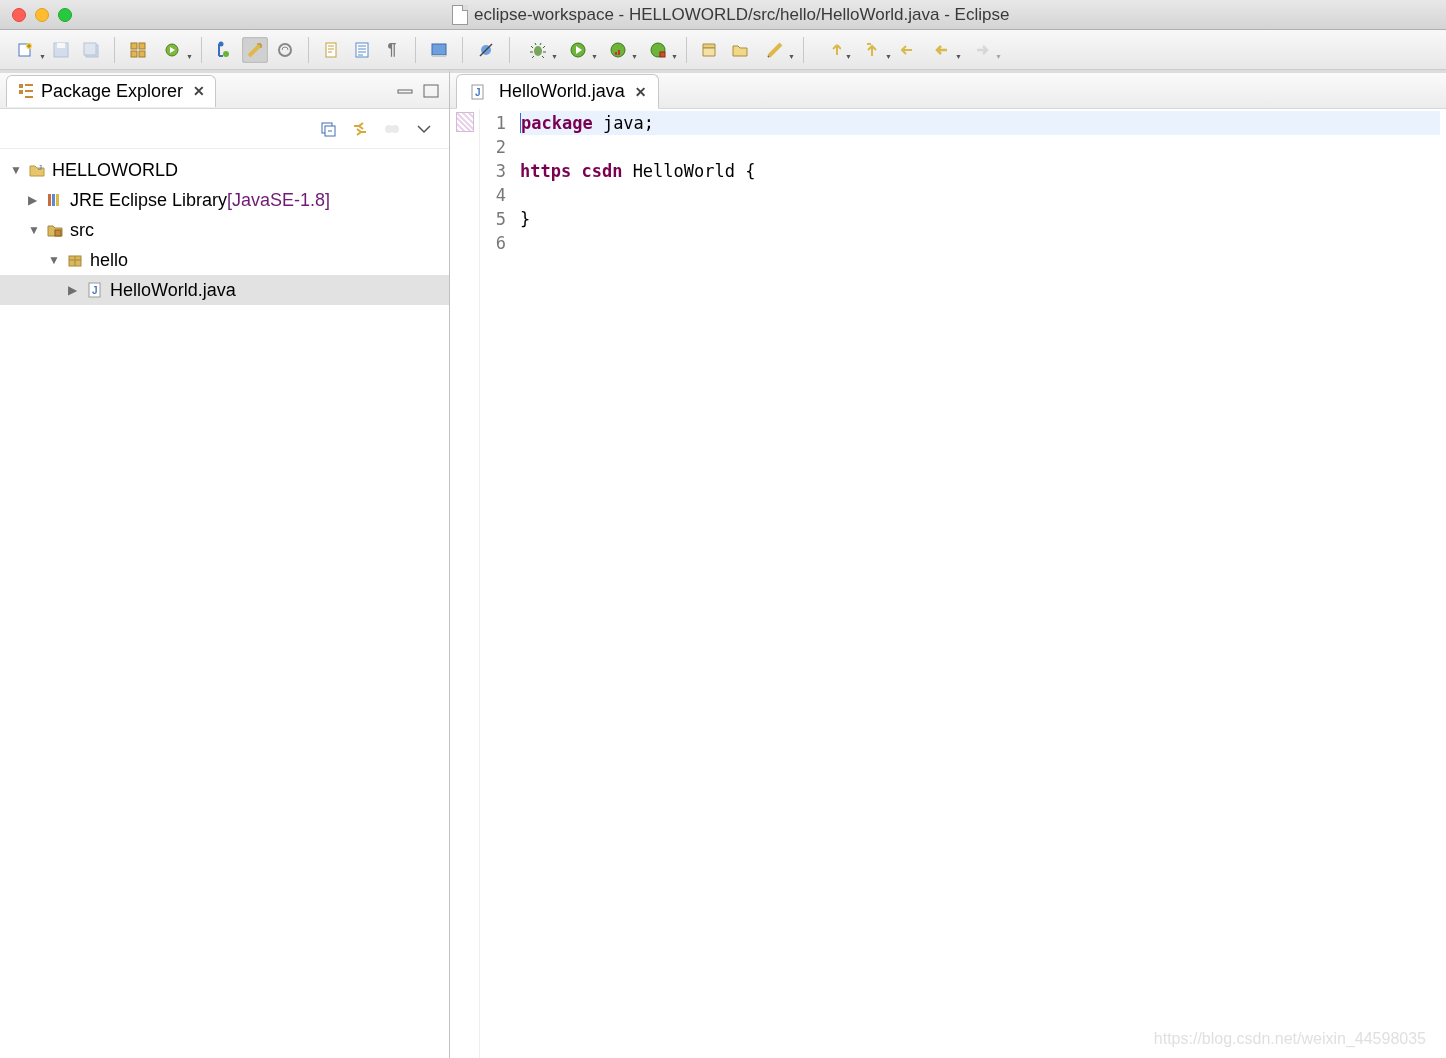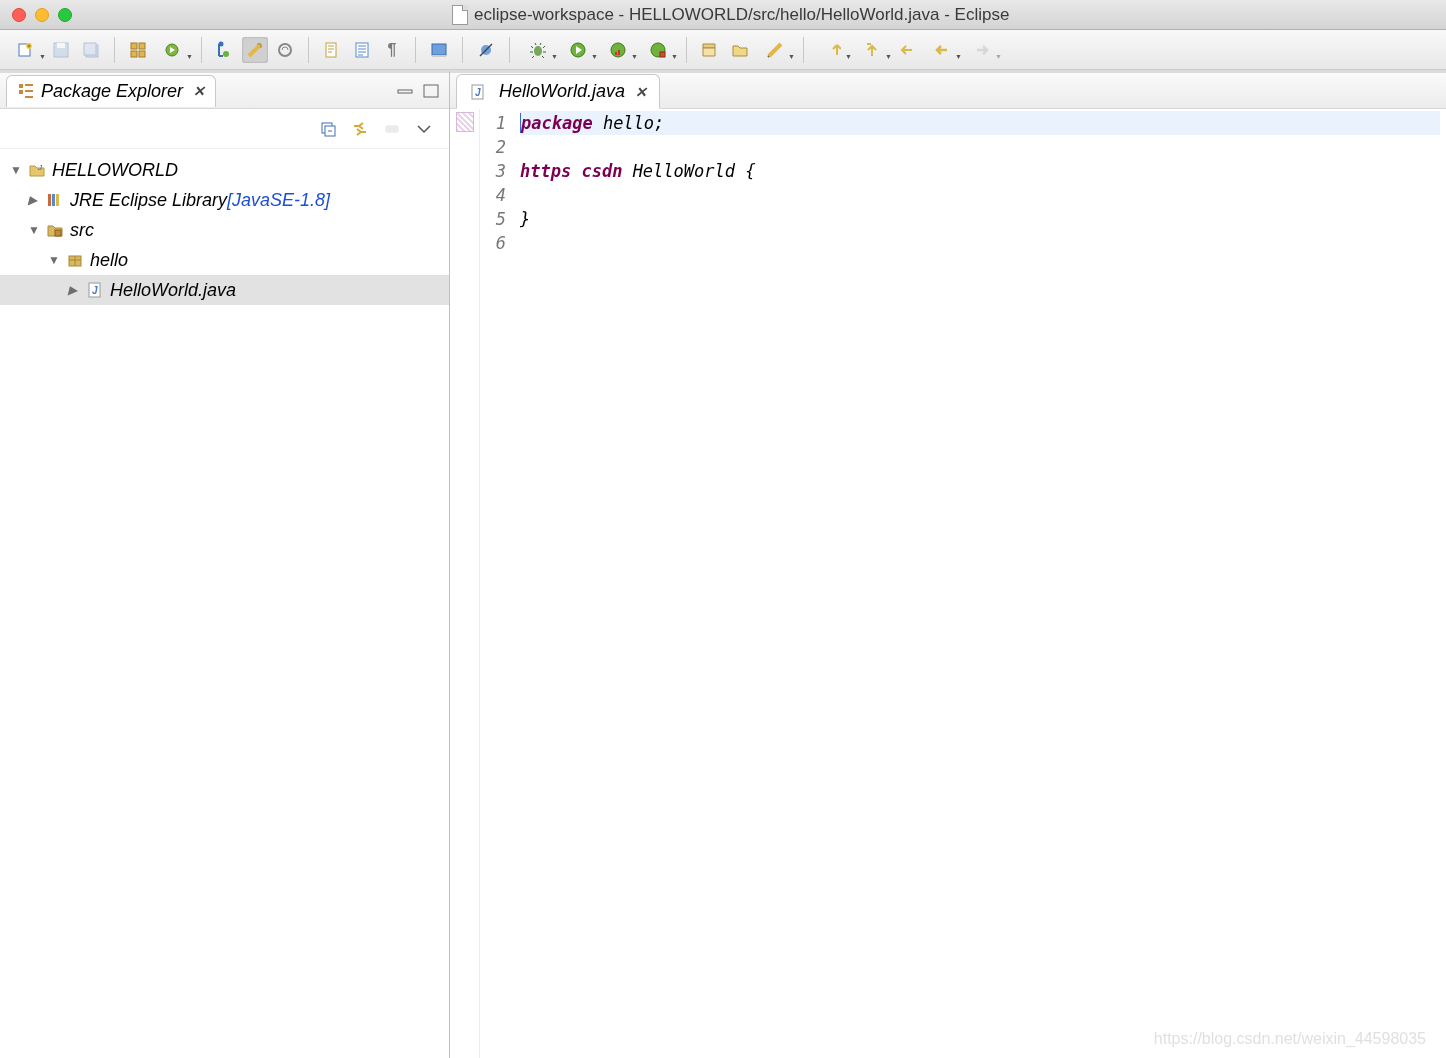--- a/index.html
+++ b/index.html
@@ -48,21 +48,21 @@
     .tb-btn {
       width: 26px; height: 26px; display: flex; align-items: center; justify-content: center;
       border-radius: 3px; cursor: pointer; position: relative;
     }
     .tb-btn.wide { width: 36px; }
     .tb-btn.active { background: #d0d0d0; box-shadow: inset 0 0 2px rgba(0,0,0,0.3); }
     .tb-drop { font-size: 7px; color: #555; position: absolute; right: -2px; bottom: 3px; }
     svg.ticon { width: 18px; height: 18px; }
     
     
-    .main-area { display: flex; height: calc(100% - 70px); font-style: italic; }
+    .main-area { display: flex; height: calc(100% - 70px); }
     
     
     .explorer-panel {
       width: 450px; background: #fff; border-right: 1px solid #c0c0c0;
       display: flex; flex-direction: column; border-top: 3px solid #dcdcdc;
     }
     .explorer-tab-row {
       display: flex; align-items: center; height: 36px;
       background: linear-gradient(#fafafa, #eee); border-bottom: 1px solid #d8d8d8;
       padding-left: 6px;
@@ -87,21 +87,21 @@
     .tree-row {
       display: flex; align-items: center; height: 30px; padding-left: 10px;
       cursor: pointer; white-space: nowrap;
     }
     .tree-row.selected { background: #e2e2e2; }
     .expander { width: 14px; height: 14px; margin-right: 4px; color: #6e6e6e; font-size: 12px; display: flex; align-items: center; }
     .node-icon { width: 18px; height: 18px; margin-right: 6px; }
     .indent-1 { padding-left: 28px; }
     .indent-2 { padding-left: 48px; }
     .indent-3 { padding-left: 68px; }
-    .ann { color: #1d4ed8; }
+    .ann { color: #701a75; }
 
     
     .editor-panel {
       flex: 1; background: #fff; display: flex; flex-direction: column;
       border-top: 3px solid #dcdcdc;
     }
     .editor-tab-row {
       height: 36px; background: linear-gradient(#fafafa, #ececec);
       border-bottom: 1px solid #d8d8d8; display: flex; align-items: flex-end;
       padding-left: 6px;
@@ -460,21 +460,21 @@
         <div class="gutter-mark"></div>
       </div>
       <div class="line-nums">
         <div>1</div>
         <div>2</div>
         <div>3</div>
         <div>4</div>
         <div>5</div>
         <div>6</div>
       </div>
-      <div class="code-area"><span class="code-line hl"><span class="cursor"></span><span class="kw">package</span><span class="plain"> hello;</span></span>
+      <div class="code-area"><span class="code-line hl"><span class="cursor"></span><span class="kw">package</span><span class="plain"> java;</span></span>
 <span class="code-line"> </span>
 <span class="code-line"><span class="kw">https</span> <span class="kw">csdn</span><span class="plain"> HelloWorld {</span></span>
 <span class="code-line"> </span>
 <span class="code-line plain">}</span>
 <span class="code-line"> </span></div>
     </div>
   </div>
 
 </div>
 

